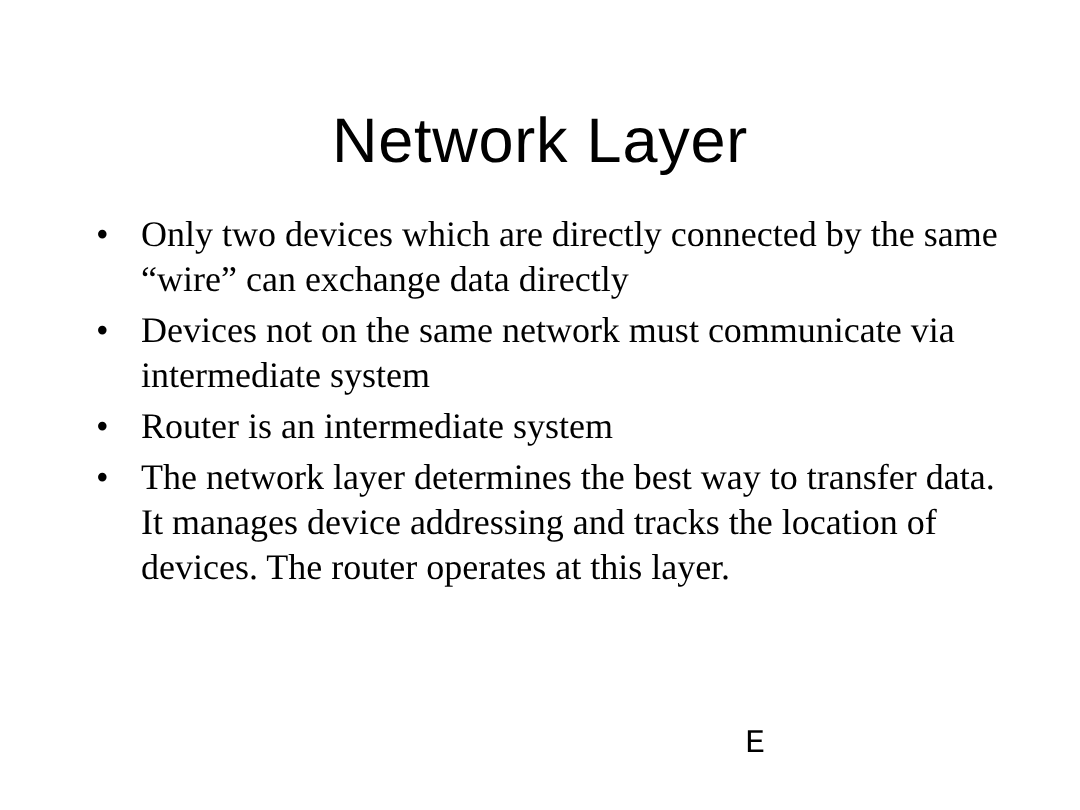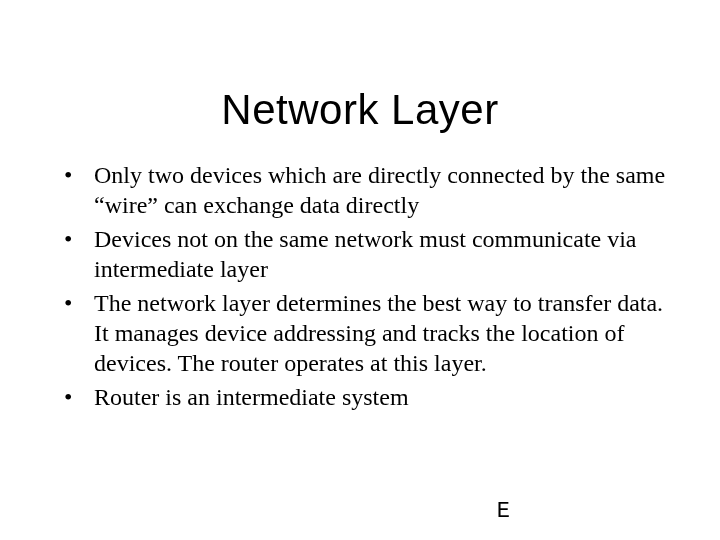--- a/index.html
+++ b/index.html
@@ -15,21 +15,21 @@
   .slide {
     width: 720px;
     height: 540px;
     position: relative;
     box-sizing: border-box;
   }
   .title {
     text-align: center;
     font-size: 42px;
     font-weight: 400;
-    margin: 16px;
+    margin: 0;
     padding-top: 70px;
     padding-bottom: 10px;
     letter-spacing: 0.5px;
   }
   .bullets {
     list-style: none;
     margin: 14px 50px 0 50px;
     padding: 0;
     font-family: Liberation Serif, serif;
   }
@@ -56,18 +56,18 @@
     color: #000;
   }
 </style>
 </head>
 <body>
 
 <div class="slide">
   <h1 class="title">Network Layer</h1>
   <ul class="bullets">
     <li>Only two devices which are directly connected by the same “wire” can exchange data directly</li>
-    <li>Devices not on the same network must communicate via intermediate layer</li>
+    <li>Devices not on the same network must communicate via intermediate system</li>
+    <li>Router is an intermediate system</li>
     <li>The network layer determines the best way to transfer data.  It manages device addressing and tracks the location of devices.  The router operates at this layer.</li>
-    <li>Router is an intermediate system</li>
   </ul>
   <div class="footer-mark">E</div>
 </div>
 
 </body></html>

